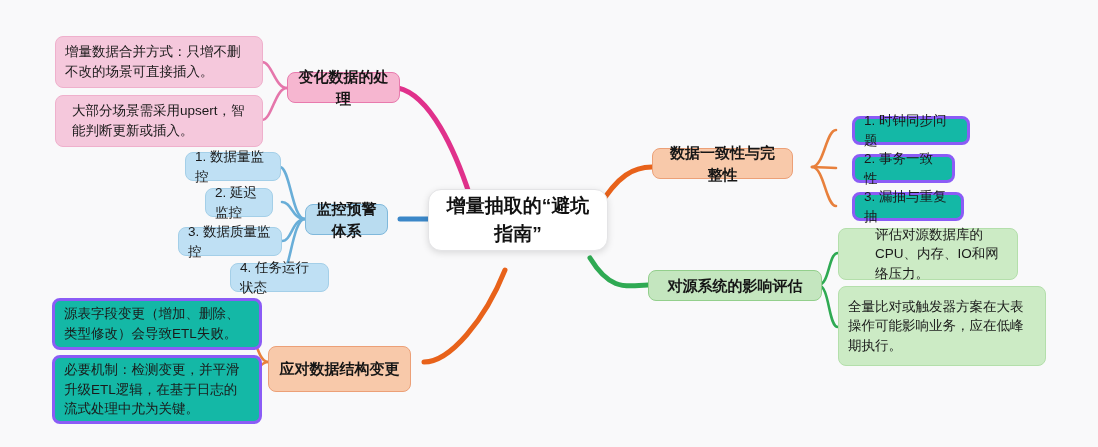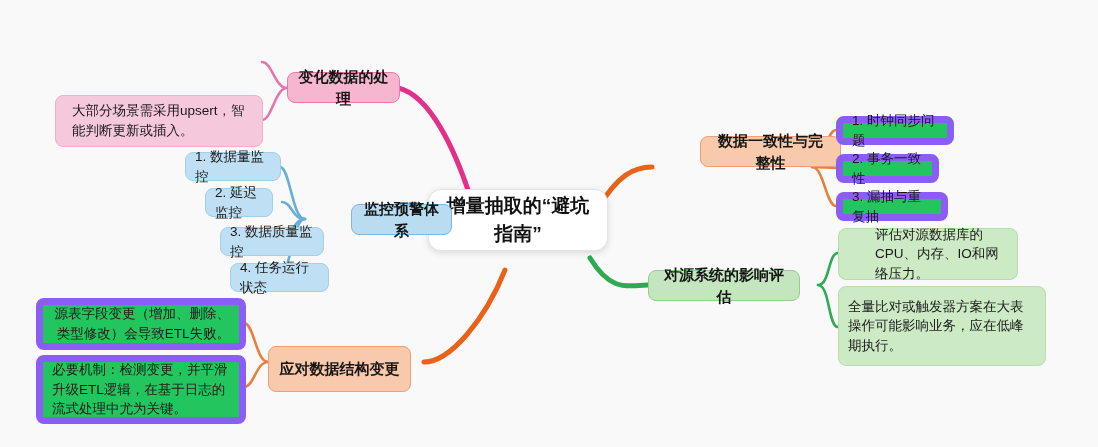--- a/index.html
+++ b/index.html
@@ -56,21 +56,21 @@
   
   .leaf{
     font-size:13.5px;
     color:#1a1a1a;
     padding:6px 9px;
     border-radius:8px;
     align-items:center;
   }
   .leaf.pink  {background:#f5c8dc;border:1px solid #efb0cc;}
   .leaf.blue  {background:#bfe0f4;border:1px solid #a4cfe8;}
-  .leaf.orange{background:#22c55e;border:7px solid #8b5cf6;}
+  .leaf.orange{background:#14b8a6;border:3px solid #8b5cf6;margin-left:16px;}
   .leaf.green {background:#ccebc5;border:1px solid #b4dfab;}
   .leaf.lead  {justify-content:center;}
 </style>
 </head>
 <body>
 
 <div id="canvas">
 
   <svg id="links" viewBox="0 0 1098 447">
 
@@ -103,64 +103,67 @@
     <path d="M 818,285 C 830,285 828,327 838,327" fill="none" stroke="#2faa53" stroke-width="2.6" stroke-linecap="round"></path>
   </svg>
 
   <div class="node branch pink" style="left:287px;top:72px;width:113px;height:31px;">
     <span>变化数据的处理</span>
   </div>
 
   <div class="node central" style="left:428px;top:189px;width:180px;height:62px;">
     <span>增量抽取的“避坑指南”</span>
   </div>
+  <div class="node leaf pink" style="left:55px;top:36px;width:208px;height:52px;">
+    <span>增量数据合并方式：只增不删不改的场景可直接插入。</span>
+  </div>
   <div class="node leaf pink" style="left:55px;top:95px;width:208px;height:52px;padding-left:16px;">
     <span>大部分场景需采用upsert，智能判断更新或插入。</span>
   </div>
 
-  <div class="node branch blue" style="left:305px;top:204px;width:101px;height:31px;margin-left:46px;">
+  <div class="node branch blue" style="left:305px;top:204px;width:83px;height:31px;">
     <span>监控预警体系</span>
   </div>
   <div class="node leaf blue lead" style="left:185px;top:152px;width:96px;height:29px;">
     <span>1. 数据量监控</span>
   </div>
   <div class="node leaf blue lead" style="left:198px;top:188px;width:68px;height:29px;margin-left:7px;">
     <span>2. 延迟监控</span>
   </div>
-  <div class="node leaf blue lead" style="left:178px;top:227px;width:104px;height:29px;margin-left:42px;">
+  <div class="node leaf blue lead" style="left:178px;top:227px;width:104px;height:29px;">
     <span>3. 数据质量监控</span>
   </div>
   <div class="node leaf blue lead" style="left:182px;top:263px;width:99px;height:29px;margin-left:48px;">
     <span>4. 任务运行状态</span>
   </div>
 
   <div class="node branch orange" style="left:268px;top:346px;width:143px;height:46px;">
     <span>应对数据结构变更</span>
   </div>
-  <div class="node leaf orange" style="left:36px;top:298px;width:210px;height:52px;text-align:right;">
+  <div class="node leaf orange" style="left:36px;top:298px;width:210px;height:52px;">
     <span>源表字段变更（增加、删除、类型修改）会导致ETL失败。</span>
   </div>
   <div class="node leaf orange" style="left:36px;top:355px;width:210px;height:69px;">
     <span>必要机制：检测变更，并平滑升级ETL逻辑，在基于日志的流式处理中尤为关键。</span>
   </div>
 
-  <div class="node branch orange" style="left:652px;top:136px;width:141px;height:31px;margin-left:48px;">
+  <div class="node branch orange" style="left:652px;top:148px;width:141px;height:31px;">
     <span>数据一致性与完整性</span>
   </div>
   <div class="node leaf orange lead" style="left:836px;top:116px;width:118px;height:29px;">
     <span>1. 时钟同步问题</span>
   </div>
   <div class="node leaf orange lead" style="left:836px;top:154px;width:103px;height:29px;">
     <span>2. 事务一致性</span>
   </div>
   <div class="node leaf orange lead" style="left:836px;top:192px;width:112px;height:29px;">
     <span>3. 漏抽与重复抽</span>
   </div>
 
-  <div class="node branch green" style="left:648px;top:270px;width:152px;height:31px;">
+  <div class="node branch green" style="left:648px;top:270px;width:174px;height:31px;">
     <span>对源系统的影响评估</span>
   </div>
   <div class="node leaf green" style="left:838px;top:228px;width:180px;height:52px;padding-left:36px;">
     <span>评估对源数据库的CPU、内存、IO和网络压力。</span>
   </div>
   <div class="node leaf green" style="left:838px;top:286px;width:208px;height:80px;">
     <span>全量比对或触发器方案在大表操作可能影响业务，应在低峰期执行。</span>
   </div>
 
 </div>

